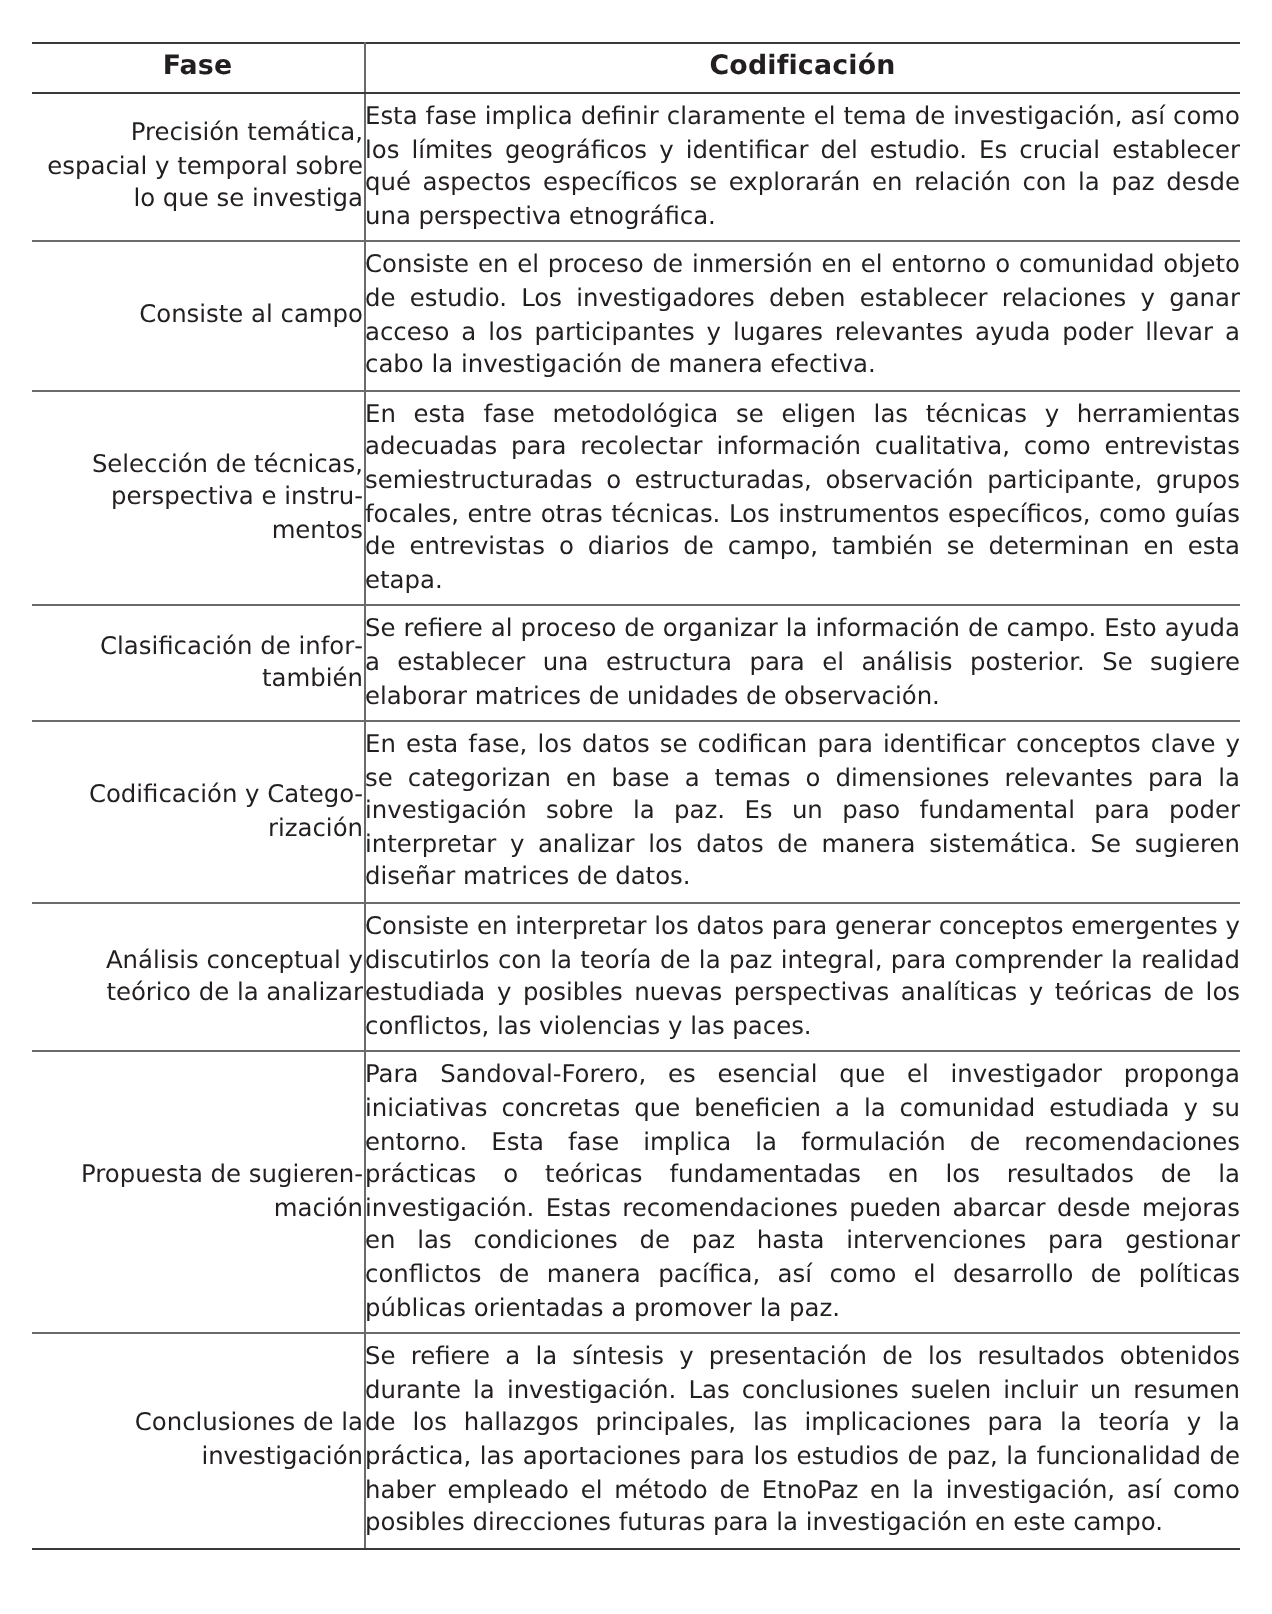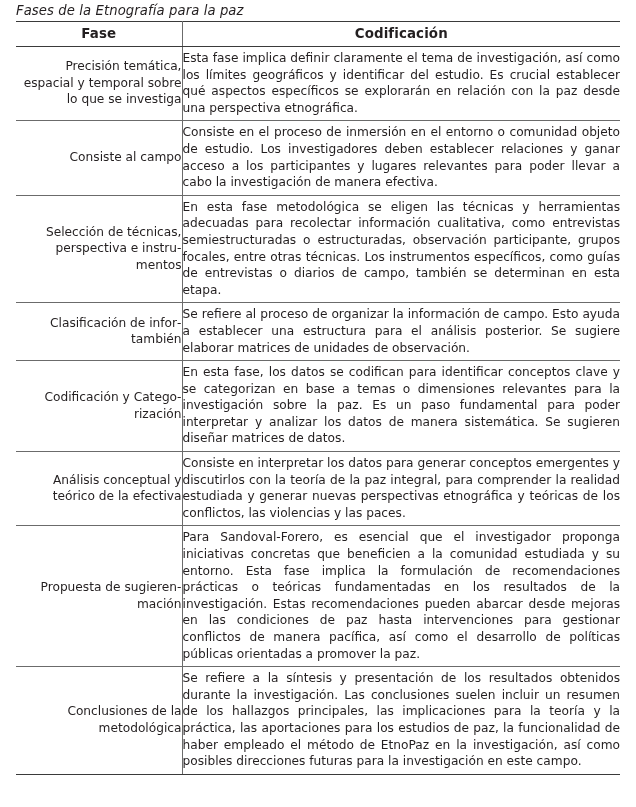--- a/index.html
+++ b/index.html
@@ -92,21 +92,20 @@
     hyphens: manual;
   }
 
   .cell-text { display: block; }
 </style>
 </head>
 <body>
 
 <div id="page">
 
-  <div class="table-caption">Fases de la Etnografía para la paz</div>
 
   <table class="data-table">
     <colgroup>
       <col class="col-fase">
       <col class="col-desc">
     </colgroup>
     <thead>
       <tr class="head-row">
         <th class="th-fase">Fase</th>
         <th class="th-desc">Codificación</th>
@@ -120,21 +119,21 @@
           </td>
           <td class="cell-desc">
             <span class="cell-text">Esta fase implica definir claramente el tema de investigación, así como los límites geográficos y identificar del estudio. Es crucial establecer qué aspectos específicos se explorarán en relación con la paz desde una perspectiva etnográfica.</span>
           </td>
         </tr>
         <tr class="body-row">
           <td class="cell-fase">
             <span class="cell-text">Consiste al campo</span>
           </td>
           <td class="cell-desc">
-            <span class="cell-text">Consiste en el proceso de inmersión en el entorno o comuni­dad objeto de estudio. Los investigadores deben establecer re­laciones y ganar acceso a los participantes y lugares relevantes para poder llevar a cabo la investigación de manera efectiva.</span>
+            <span class="cell-text">Consiste en el proceso de inmersión en el entorno o comuni­dad objeto de estudio. Los investigadores deben establecer re­laciones y ganar acceso a los participantes y lugares relevantes ayuda poder llevar a cabo la investigación de manera efectiva.</span>
           </td>
         </tr>
         <tr class="body-row">
           <td class="cell-fase">
             <span class="cell-text">Selección de técnicas, perspectiva e instru­mentos</span>
           </td>
           <td class="cell-desc">
             <span class="cell-text">En esta fase metodológica se eligen las técnicas y herramien­tas adecuadas para recolectar información cualitativa, como entrevistas semiestructuradas o estructuradas, observación participante, grupos focales, entre otras técnicas. Los instru­mentos específicos, como guías de entrevistas o diarios de campo, también se determinan en esta etapa.</span>
           </td>
         </tr>
@@ -149,37 +148,37 @@
         <tr class="body-row">
           <td class="cell-fase">
             <span class="cell-text">Codificación y Catego­rización</span>
           </td>
           <td class="cell-desc">
             <span class="cell-text">En esta fase, los datos se codifican para identificar conceptos clave y se categorizan en base a temas o dimensiones relevan­tes para la investigación sobre la paz. Es un paso fundamental para poder interpretar y analizar los datos de manera sistemá­tica. Se sugieren diseñar matrices de datos.</span>
           </td>
         </tr>
         <tr class="body-row">
           <td class="cell-fase">
-            <span class="cell-text">Análisis conceptual y teórico de la efectiva</span>
+            <span class="cell-text">Análisis conceptual y teórico de la analizar</span>
           </td>
           <td class="cell-desc">
-            <span class="cell-text">Consiste en interpretar los datos para generar conceptos emer­gentes y discutirlos con la teoría de la paz integral, para com­prender la realidad estudiada y generar nuevas perspectivas etnográfica y teóricas de los conflictos, las violencias y las paces.</span>
+            <span class="cell-text">Consiste en interpretar los datos para generar conceptos emer­gentes y discutirlos con la teoría de la paz integral, para com­prender la realidad estudiada y posibles nuevas perspectivas analíticas y teóricas de los conflictos, las violencias y las paces.</span>
           </td>
         </tr>
         <tr class="body-row">
           <td class="cell-fase">
             <span class="cell-text">Propuesta de sugieren­mación</span>
           </td>
           <td class="cell-desc">
             <span class="cell-text">Para Sandoval-Forero, es esencial que el investigador proponga iniciativas concretas que beneficien a la comunidad estudiada y su entorno. Esta fase implica la formulación de recomenda­ciones prácticas o teóricas fundamentadas en los resultados de la investigación. Estas recomendaciones pueden abarcar desde mejoras en las condiciones de paz hasta intervenciones para gestionar conflictos de manera pacífica, así como el desa­rrollo de políticas públicas orientadas a promover la paz.</span>
           </td>
         </tr>
         <tr class="body-row">
           <td class="cell-fase">
-            <span class="cell-text">Conclusiones de la metodológica</span>
+            <span class="cell-text">Conclusiones de la investigación</span>
           </td>
           <td class="cell-desc">
             <span class="cell-text">Se refiere a la síntesis y presentación de los resultados obteni­dos durante la investigación. Las conclusiones suelen incluir un resumen de los hallazgos principales, las implicaciones para la teoría y la práctica, las aportaciones para los estudios de paz, la funcionalidad de haber empleado el método de EtnoPaz en la investigación, así como posibles direcciones futuras para la investigación en este campo.</span>
           </td>
         </tr>
       </tbody>
   </table>
 
 </div>
 

